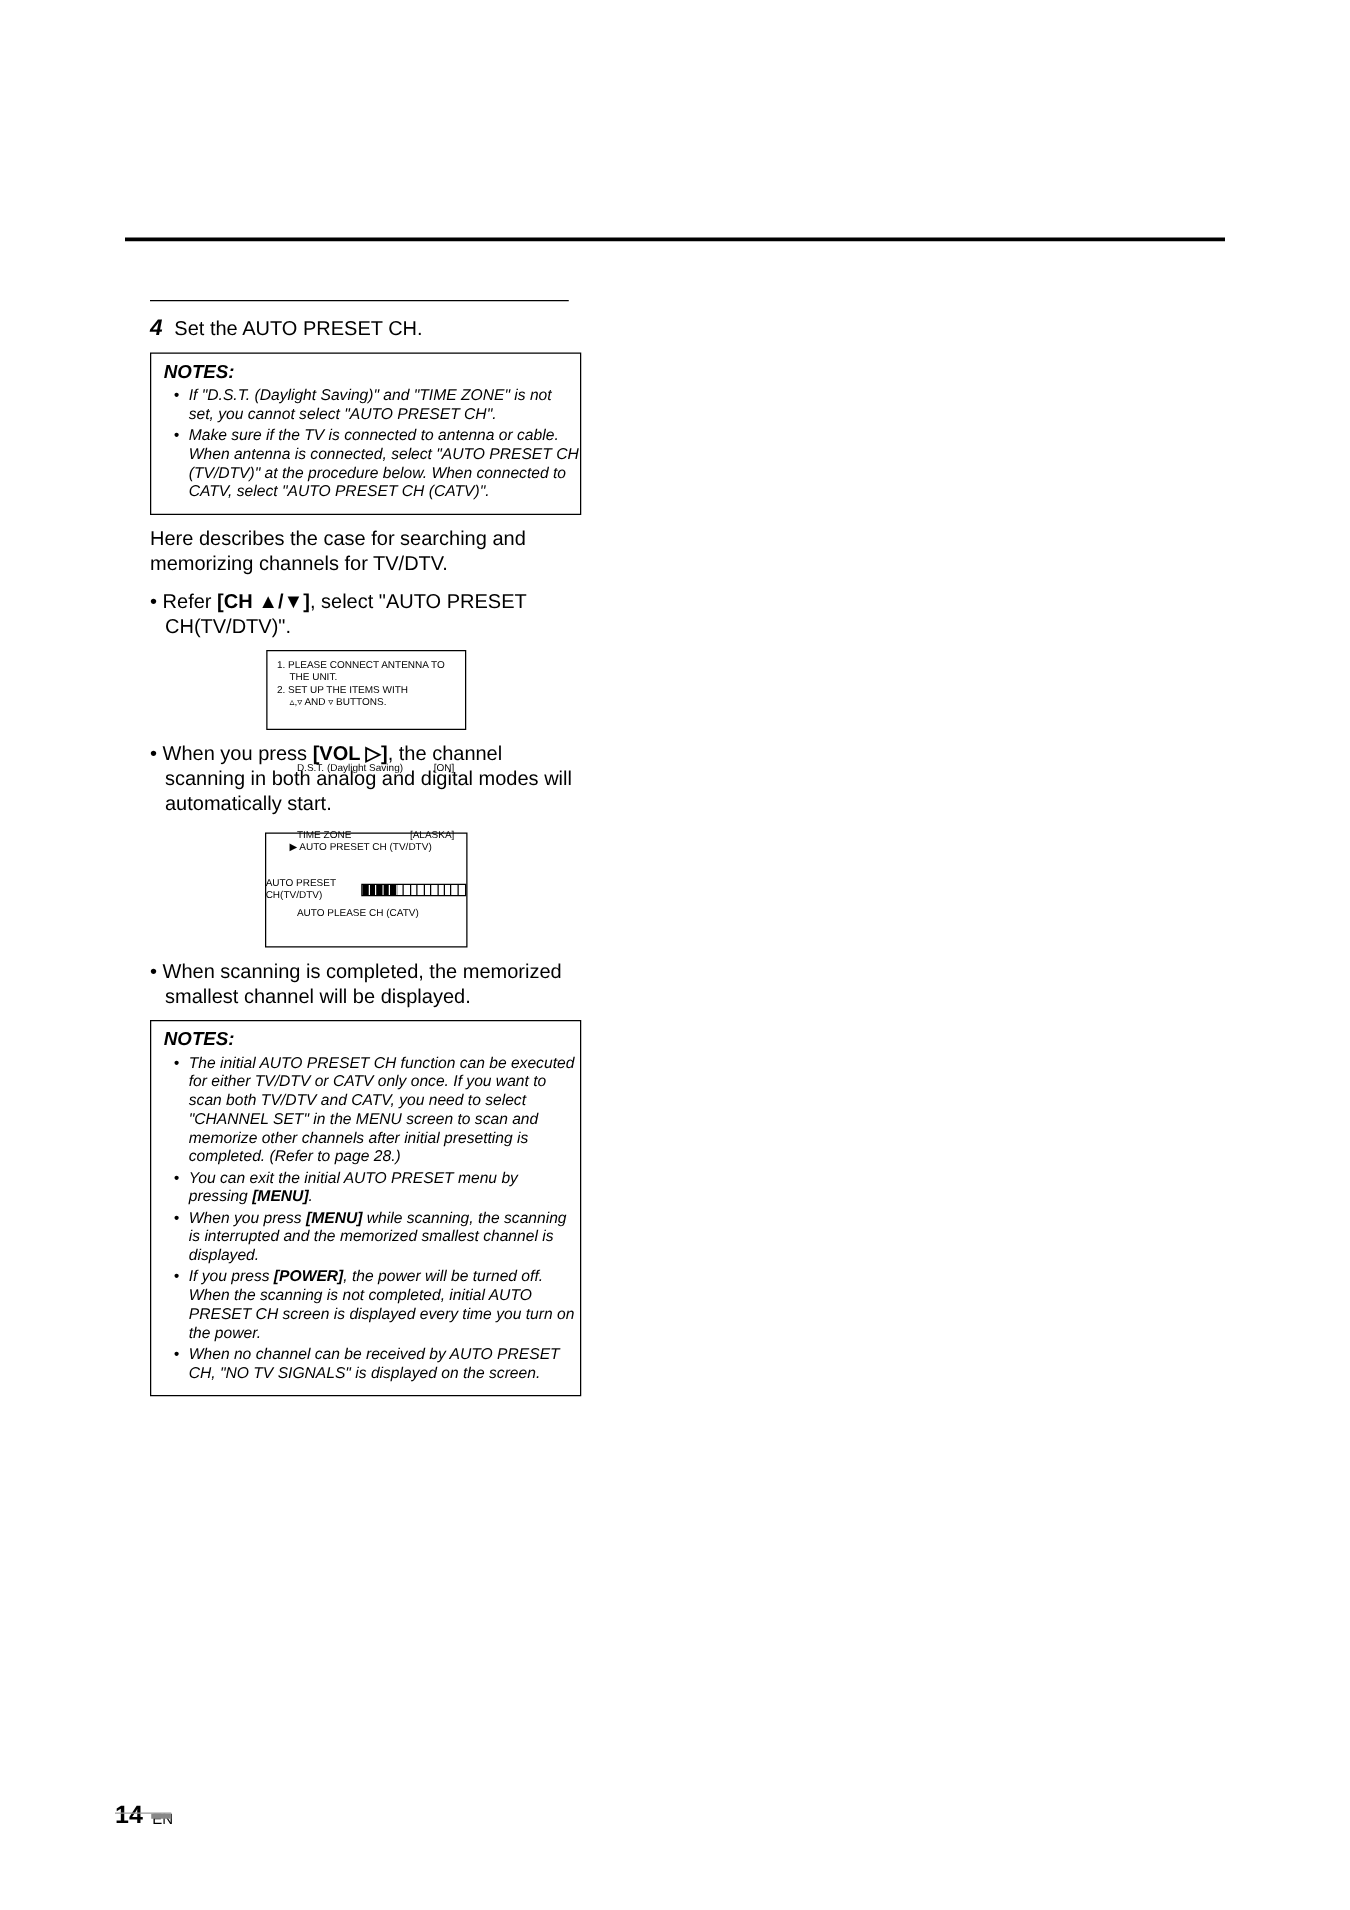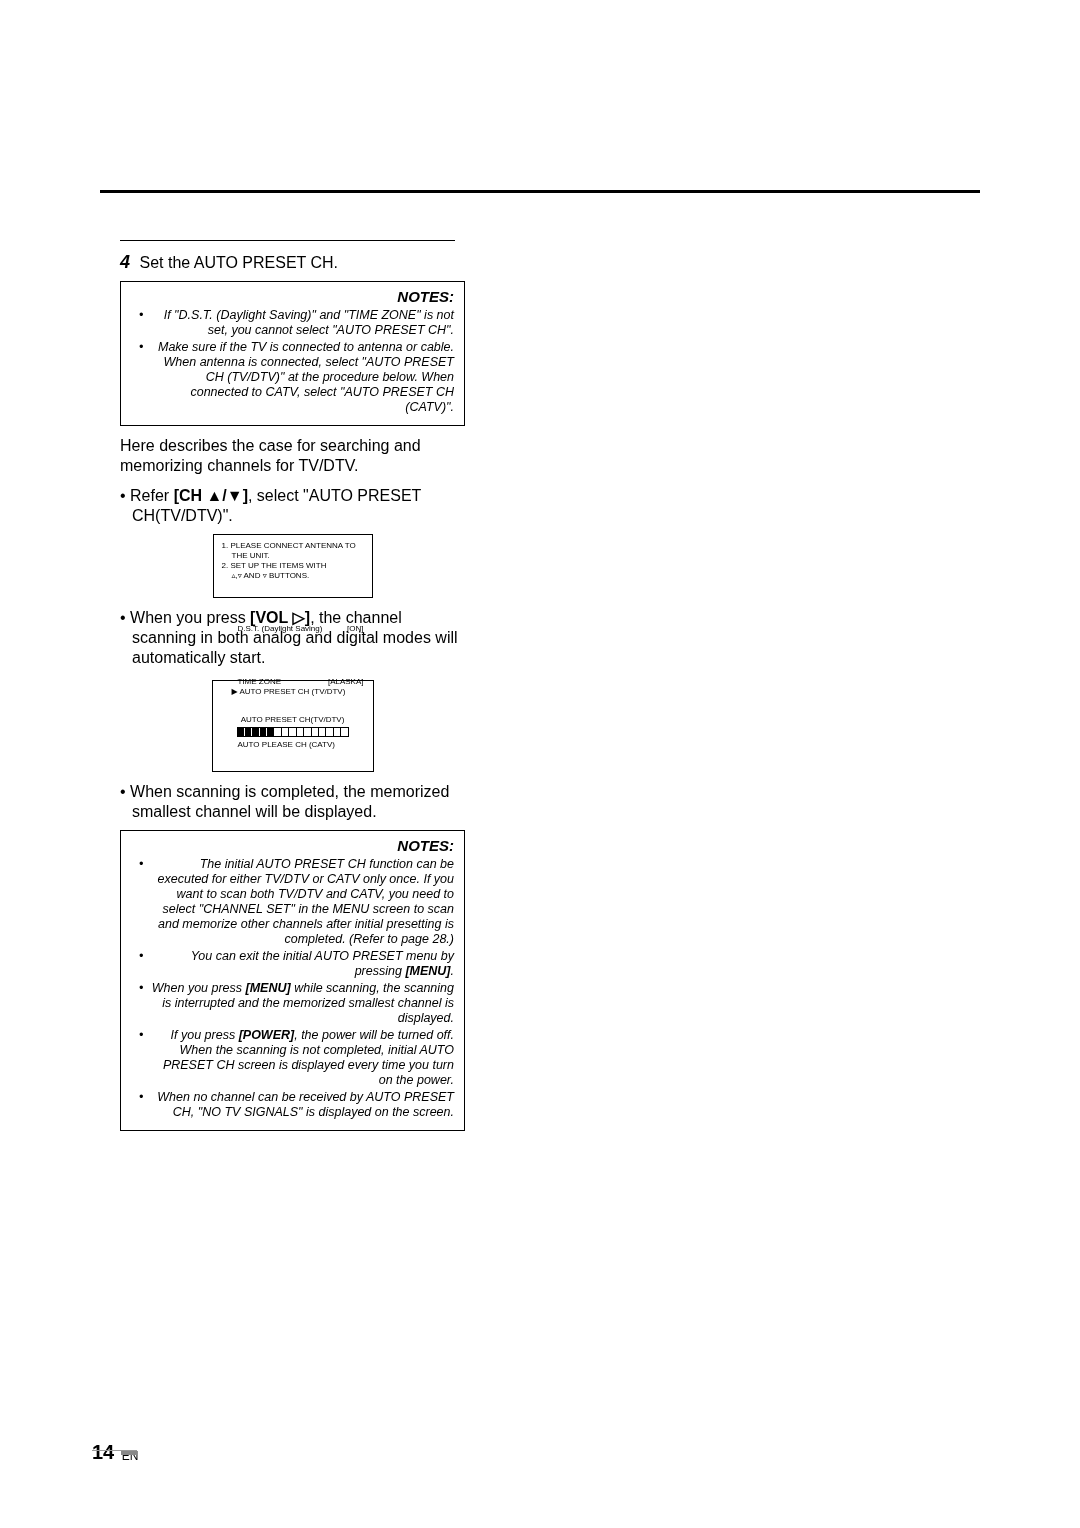--- a/index.html
+++ b/index.html
@@ -41,23 +41,22 @@
     margin: 15px 0 8px 0;
   }
   .step-num {
     font-weight: bold;
     font-style: italic;
     font-size: 18px;
     margin-right: 5px;
   }
   .notes-box {
     border: 1px solid #000;
-    padding: 6px 10px 8px 10px;
+    padding: 6px 0 8px 10px;
     margin: 8px 0 0 0;
-    text-align: right;
   }
   .notes-title {
     font-style: italic;
     font-weight: bold;
     font-size: 15px;
     margin-bottom: 3px;
   }
   .notes-box ul {
     margin: 0;
     padding: 0 0 0 12px;
@@ -104,21 +103,21 @@
   }
   .osd-box .row { display: flex; justify-content: space-between; }
   .osd-box .indent { padding-left: 10px; }
   .osd-box .indent2 { padding-left: 16px; margin-top: 43px; }
   .osd2 {
     border: 1px solid #000;
     width: 160px;
     height: 90px;
     margin: 12px auto 10px auto;
     display: flex;
-    flex-direction: column;
+    flex-direction: row;
     justify-content: center;
     align-items: center;
   }
   .osd2 .title { font-size: 8px; margin-bottom: 3px; }
   .progress {
     width: 110px;
     height: 8px;
     border: 1px solid #000;
     position: relative;
   }

